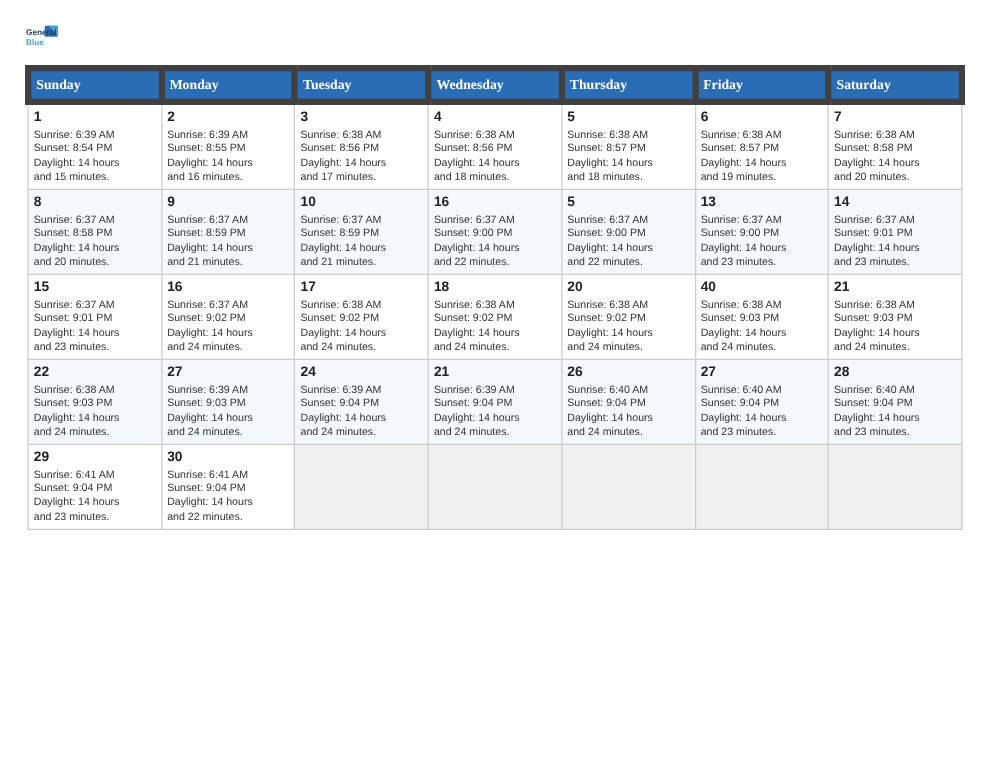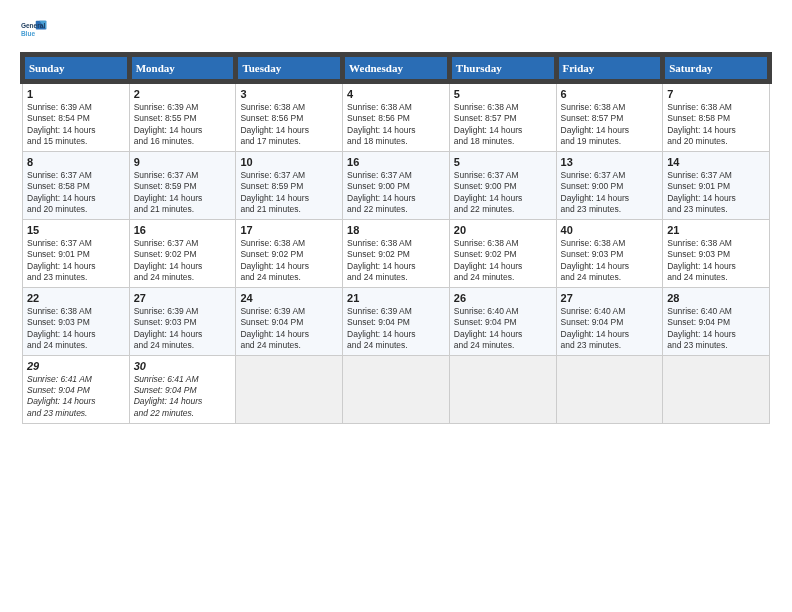--- a/index.html
+++ b/index.html
@@ -81,21 +81,20 @@
     .day-info {
       font-size: 8.5px;
       color: #333;
       line-height: 1.35;
     }
     .empty-cell {
       background: #f0f0f0 !important;
     }
     .last-row td {
       height: 68px;
-      font-style: italic;
     }
   </style>
 </head>
 <body>
 
 <div class="page">
   <div class="header-row">
     <div class="logo">
       <svg class="logo-icon" viewBox="0 0 32 32">
   <rect x="18" y="3" width="12" height="10" fill="#2a6db5" rx="1"></rect>

